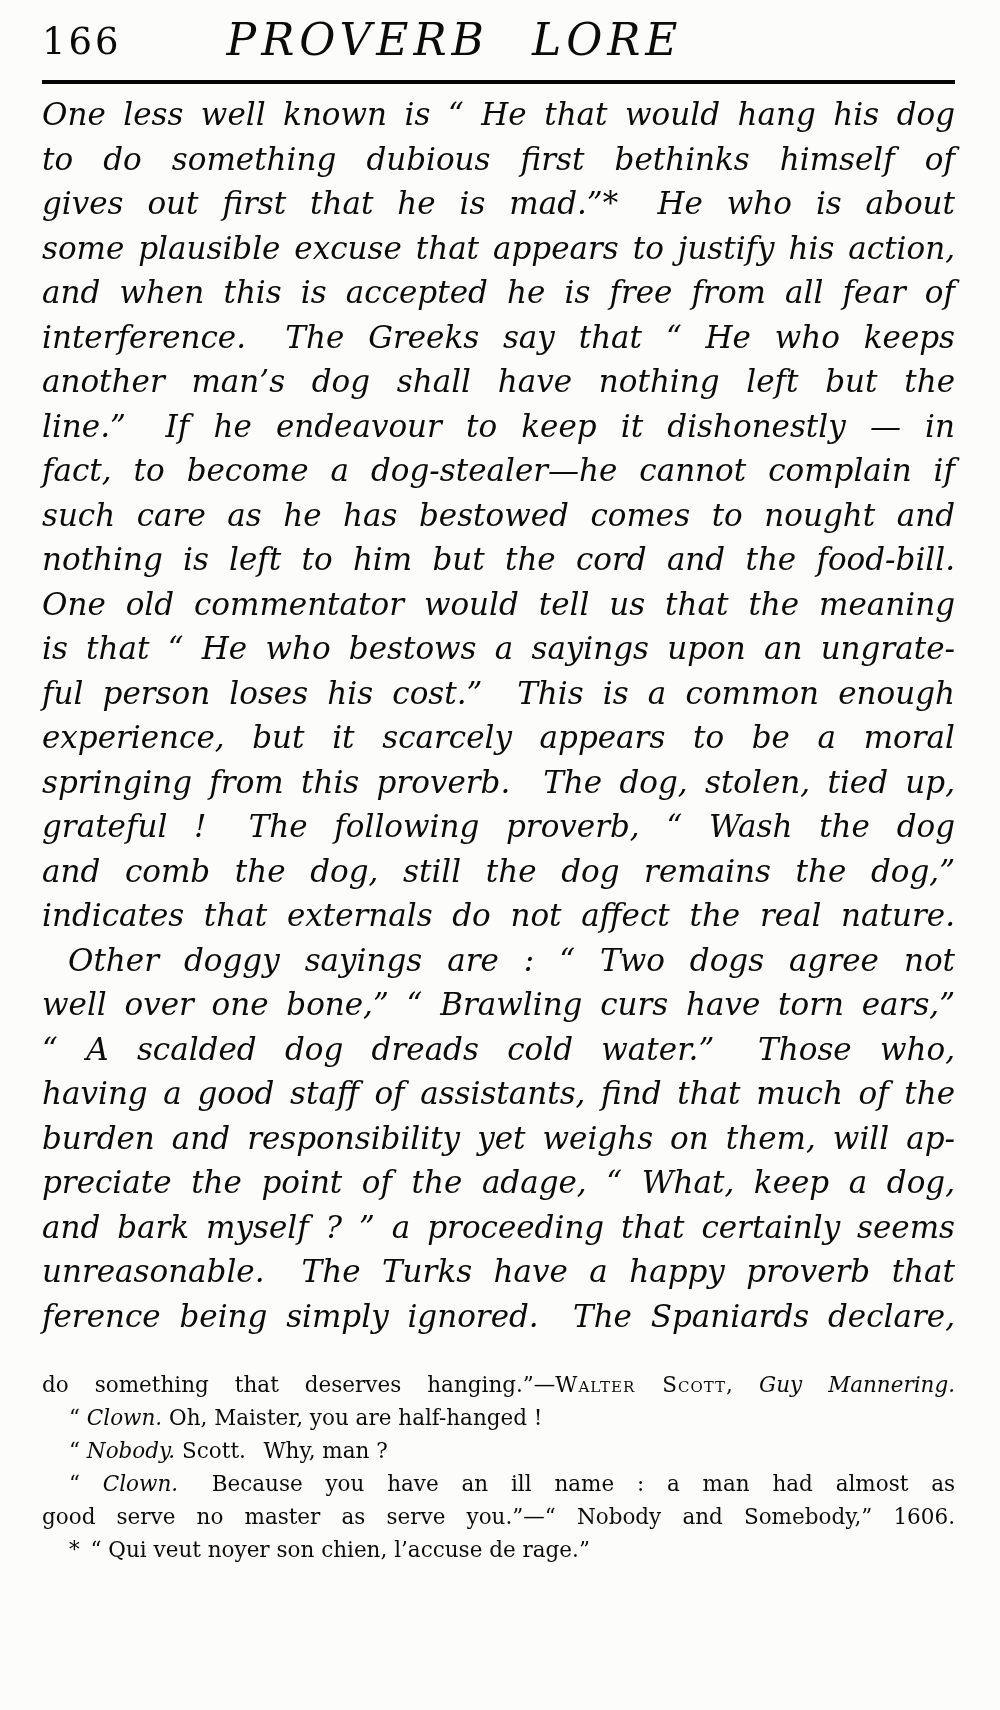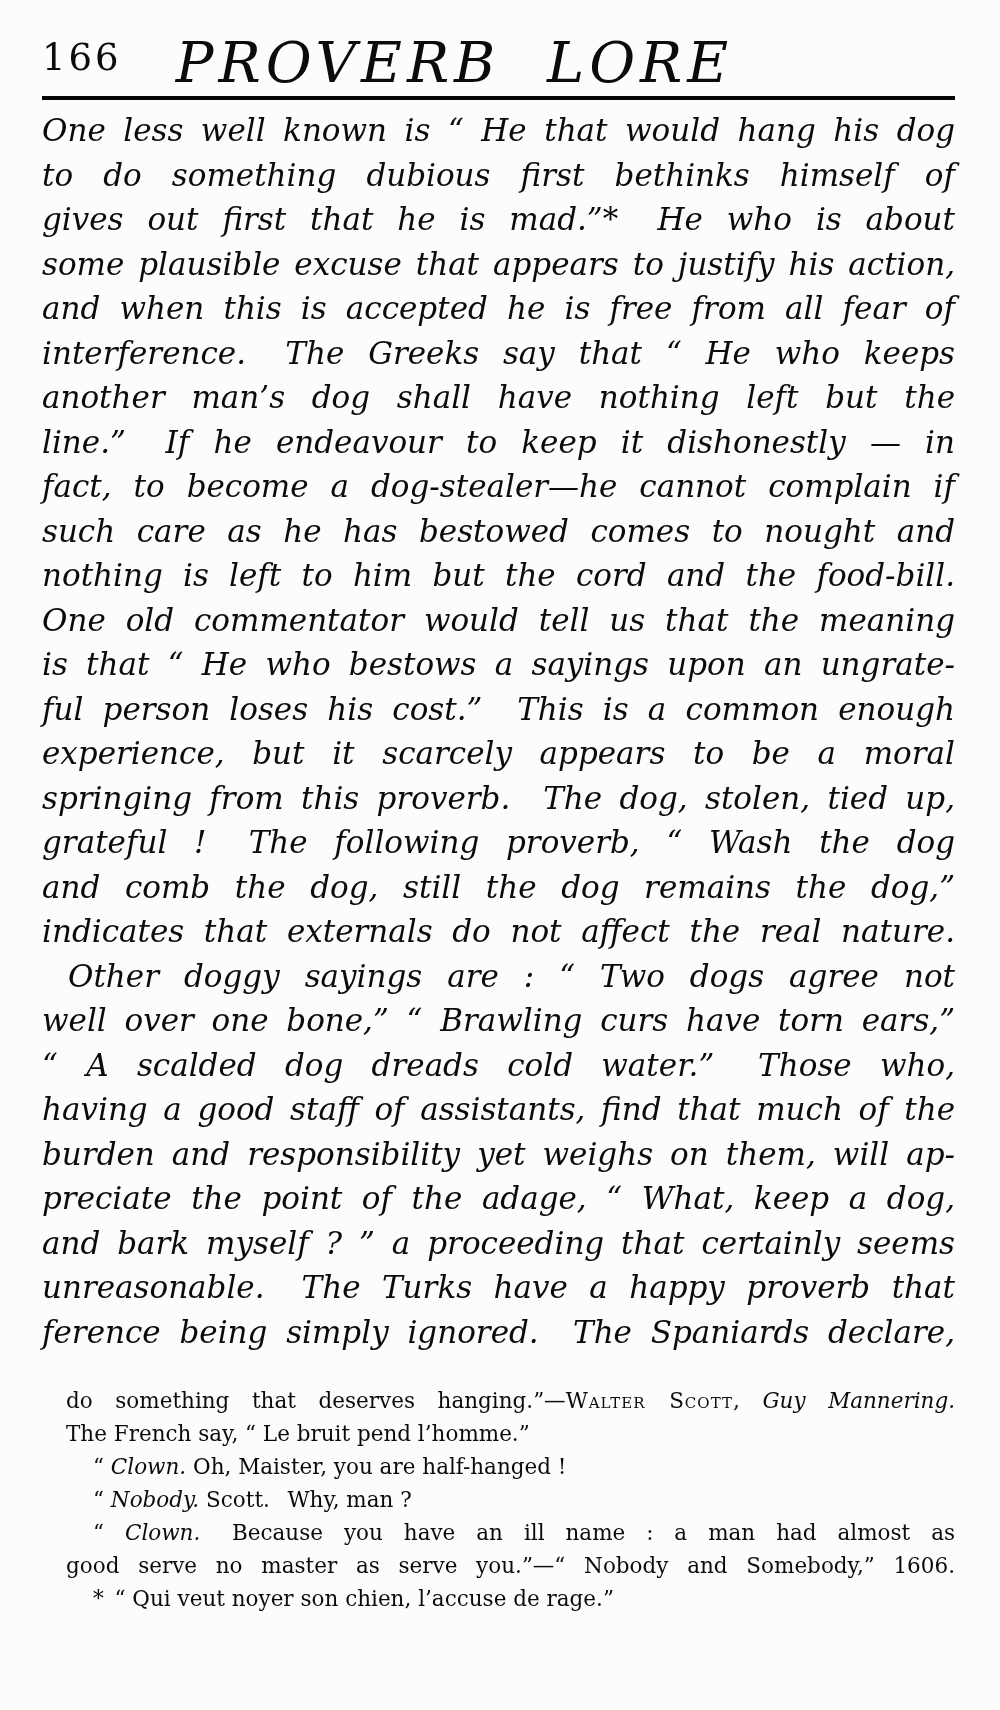--- a/index.html
+++ b/index.html
@@ -6,49 +6,49 @@
   body {
     width: 1000px; height: 1710px;
     background: #fcfcfa;
     color: #0b0b0b;
     font-family: "DejaVu Serif", serif;
     overflow: hidden;
   }
   .page {
     box-sizing: border-box;
     width: 1000px; height: 1710px;
-    padding: 28px 45px 0 42px;
+    padding: 12px 45px 0 42px;
   }
   .page-header { position: relative; height: 60px; }
   .page-number {
     position: absolute; left: 0; top: 8px;
     font-size: 37px; letter-spacing: 3px;
   }
   .running-title {
     position: absolute; left: 0; right: 12px; top: 2px;
     text-align: center;
     transform: translateX(-38px);
     font-style: italic;
-    font-size: 56px;
+    font-size: 44px;
     letter-spacing: 5px;
     word-spacing: 24px;
   }
   .rule {
     border: 0;
     border-top: 4px solid #050505;
     margin: 8px 0 0 0;
   }
   .body-text { margin-top: 8px; font-size: 31px; font-style: italic; }
   .para .line {
     line-height: 44.5px;
     text-align: justify;
     text-align-last: justify;
   }
   .indent-first .line:first-child { text-indent: 26px; }
-  .footnotes { margin-top: 30px; font-size: 21.5px; margin-left: 24px; }
+  .footnotes { margin-top: 30px; font-size: 21.5px; }
   .fline { line-height: 33px; }
   .fline.justify { text-align: justify; text-align-last: justify; }
   .fline.ind { text-indent: 27px; }
   .sc { font-variant: small-caps; letter-spacing: 1px; }
   .it { font-style: italic; }
 </style>
 </head>
 <body>
 
 <div class="page">
@@ -91,21 +91,20 @@
         <div class="line">preciate the point of the adage, “ What, keep a dog,</div>
         <div class="line">and bark myself ? ” a proceeding that certainly seems</div>
         <div class="line">unreasonable.  The Turks have a happy proverb that</div>
         <div class="line">ference being simply ignored.  The Spaniards declare,</div>
       </div>
   </main>
 
   <footer class="footnotes">
     <div class="fline justify"><span>do something that deserves hanging.”—</span><span class="sc">Walter Scott</span><span>, </span><span class="it">Guy Mannering.</span></div>
 
-    <div class="fline">The French say, “ Le bruit pend l’homme.”</div>
 
     <div class="fline ind"><span>“ </span><span class="it">Clown.</span><span> Oh, Maister, you are half-hanged !</span></div>
 
     <div class="fline ind"><span>“ </span><span class="it">Nobody.</span><span> Scott.  Why, man ?</span></div>
 
     <div class="fline ind justify"><span>“ </span><span class="it">Clown.</span><span>  Because you have an ill name : a man had almost as</span></div>
 
     <div class="fline justify">good serve no master as serve you.”—“ Nobody and Somebody,” 1606.</div>
 
     <div class="fline ind">* “ Qui veut noyer son chien, l’accuse de rage.”</div>

